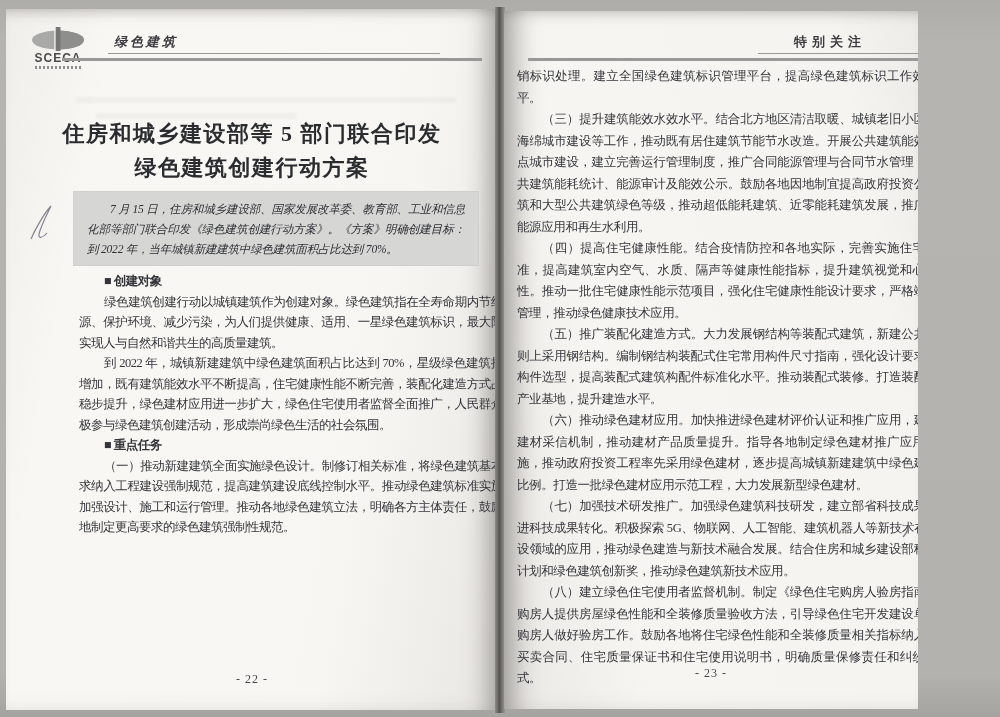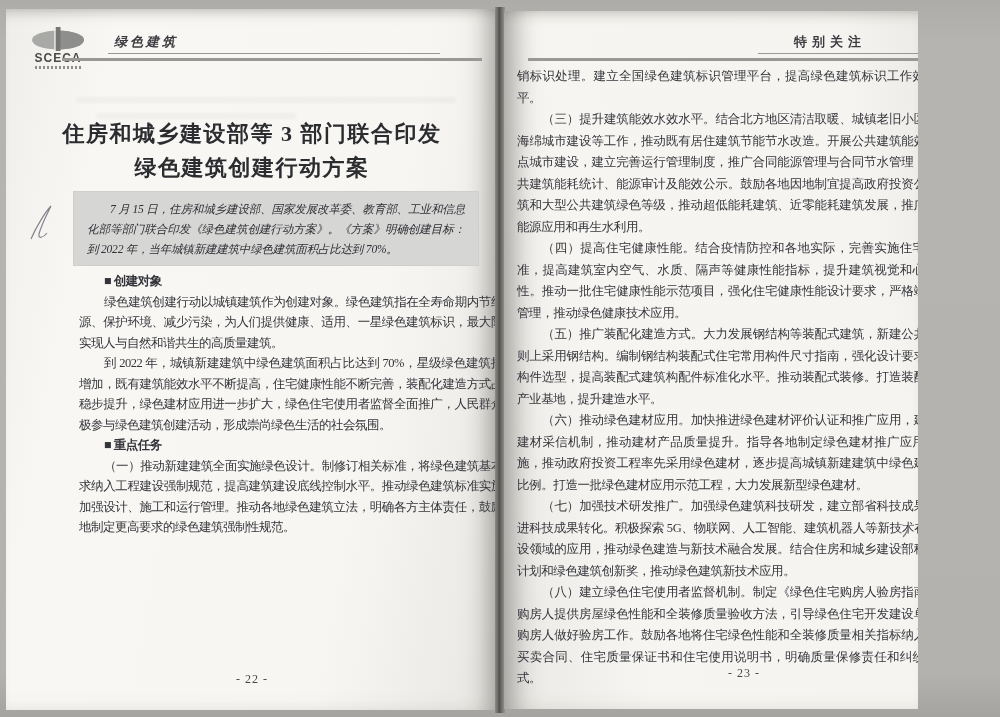--- a/index.html
+++ b/index.html
@@ -66,21 +66,21 @@
       <div class="logo-name">SCECA</div>
       <div class="logo-sub"></div>
     </div>
     <div class="hdr-label" style="left:108px;top:24px;">绿色建筑</div>
     <div class="rule" style="left:102px;top:44px;width:332px;height:1px;"></div>
     <div class="rule" style="left:56px;top:49px;width:420px;height:3px;"></div>
 
     <div class="ghost" style="left:70px;top:88px;width:380px;"></div>
     <div class="ghost" style="left:90px;top:104px;width:200px;"></div>
 
-    <div class="doc-title" style="top:110px;">住房和城乡建设部等 3 部门联合印发</div>
+    <div class="doc-title" style="top:110px;">住房和城乡建设部等 5 部门联合印发</div>
     <div class="doc-title" style="top:144px;">绿色建筑创建行动方案</div>
 
     <svg class="pen" style="left:18px;top:190px;" width="36" height="46" viewBox="0 0 36 46">
       <path d="M7 40 C12 28 22 12 27 7 C22 17 17 27 15 35 C14 40 19 39 23 34" fill="none" stroke="#84848e" stroke-width="1.2"></path>
     </svg>
 
     <div class="abstract-box">
       <p>7 月 15 日，住房和城乡建设部、国家发展改革委、教育部、工业和信息化部等部门联合印发《绿色建筑创建行动方案》。《方案》明确创建目标：到 2022 年，当年城镇新建建筑中绿色建筑面积占比达到 70%。</p>
     </div>
 
@@ -123,16 +123,16 @@
       <p>（五）推广装配化建造方式。大力发展钢结构等装配式建筑，新建公共建筑原则上采用钢结构。编制钢结构装配式住宅常用构件尺寸指南，强化设计要求，规范构件选型，提高装配式建筑构配件标准化水平。推动装配式装修。打造装配式建筑产业基地，提升建造水平。</p>
       <p>（六）推动绿色建材应用。加快推进绿色建材评价认证和推广应用，建立绿色建材采信机制，推动建材产品质量提升。指导各地制定绿色建材推广应用政策措施，推动政府投资工程率先采用绿色建材，逐步提高城镇新建建筑中绿色建材应用比例。打造一批绿色建材应用示范工程，大力发展新型绿色建材。</p>
       <p>（七）加强技术研发推广。加强绿色建筑科技研发，建立部省科技成果库，促进科技成果转化。积极探索 5G、物联网、人工智能、建筑机器人等新技术在工程建设领域的应用，推动绿色建造与新技术融合发展。结合住房和城乡建设部科学技术计划和绿色建筑创新奖，推动绿色建筑新技术应用。</p>
       <p>（八）建立绿色住宅使用者监督机制。制定《绿色住宅购房人验房指南》，向购房人提供房屋绿色性能和全装修质量验收方法，引导绿色住宅开发建设单位配合购房人做好验房工作。鼓励各地将住宅绿色性能和全装修质量相关指标纳入商品房买卖合同、住宅质量保证书和住宅使用说明书，明确质量保修责任和纠纷处理方式。</p>
     </div>
 
     <svg class="pen" style="left:396px;top:512px;" width="14" height="16" viewBox="0 0 14 16">
       <path d="M9 2 C8 7 6 11 3 14" fill="none" stroke="#7e7e88" stroke-width="1.3"></path>
     </svg>
 
-    <div class="pagenum" style="top:655px;padding-left:33px;">- 23 -</div>
+    <div class="pagenum" style="top:655px;">- 23 -</div>
   </div>
 
 </div>
 
 </body></html>

